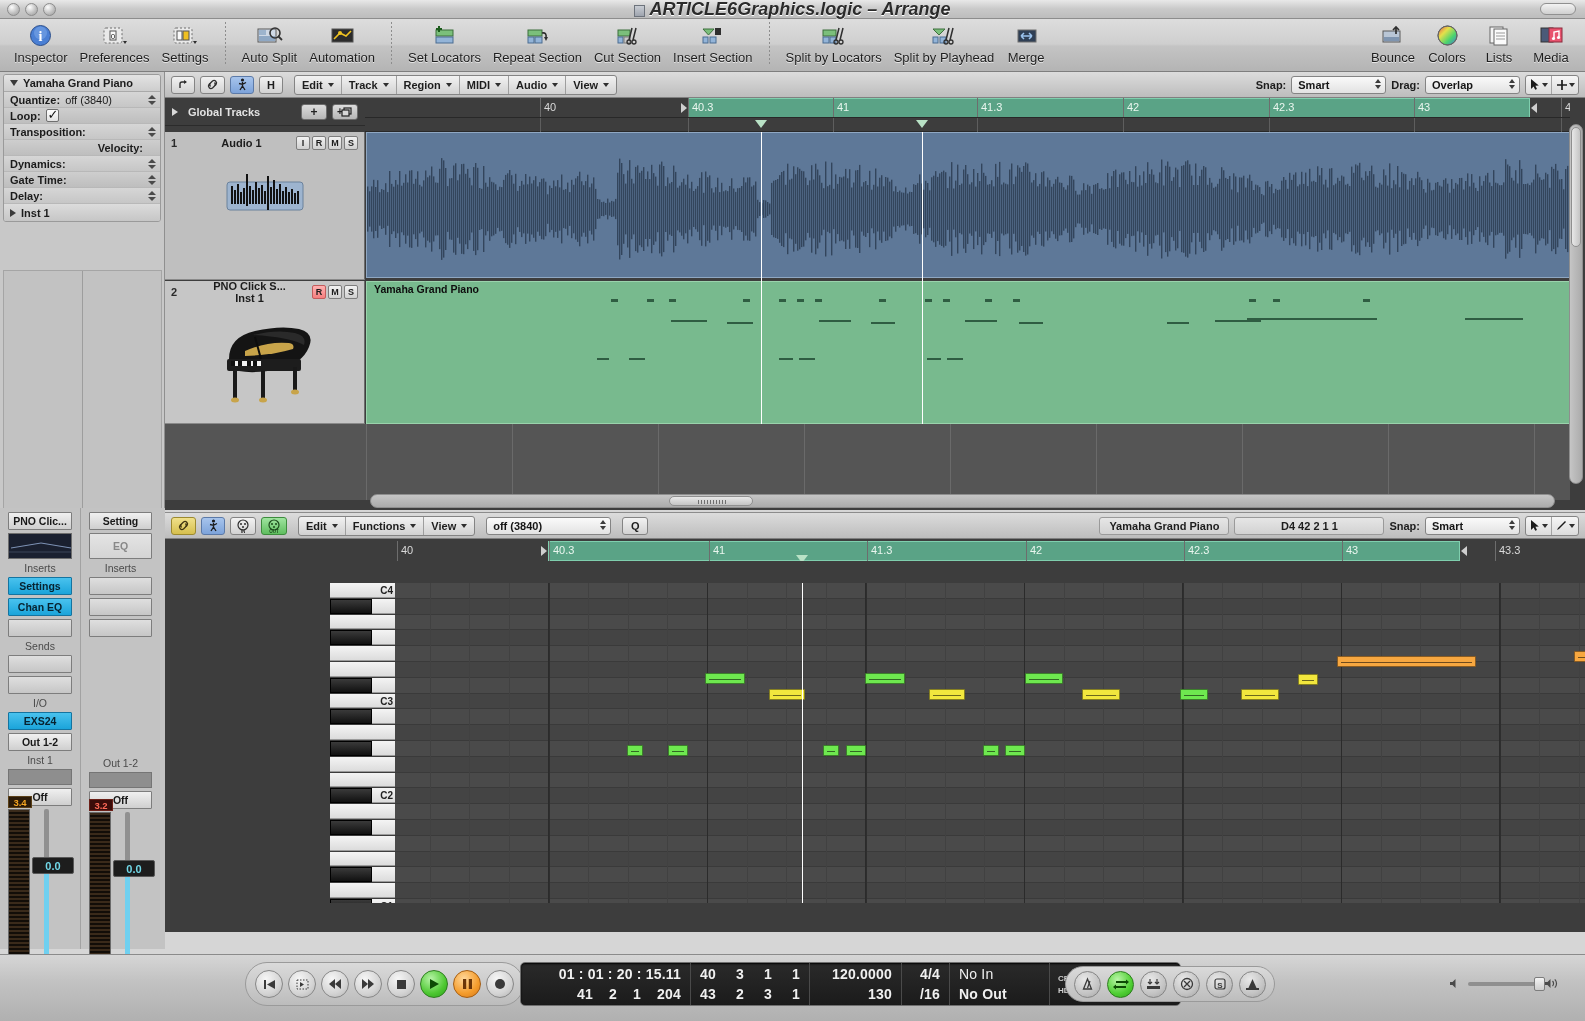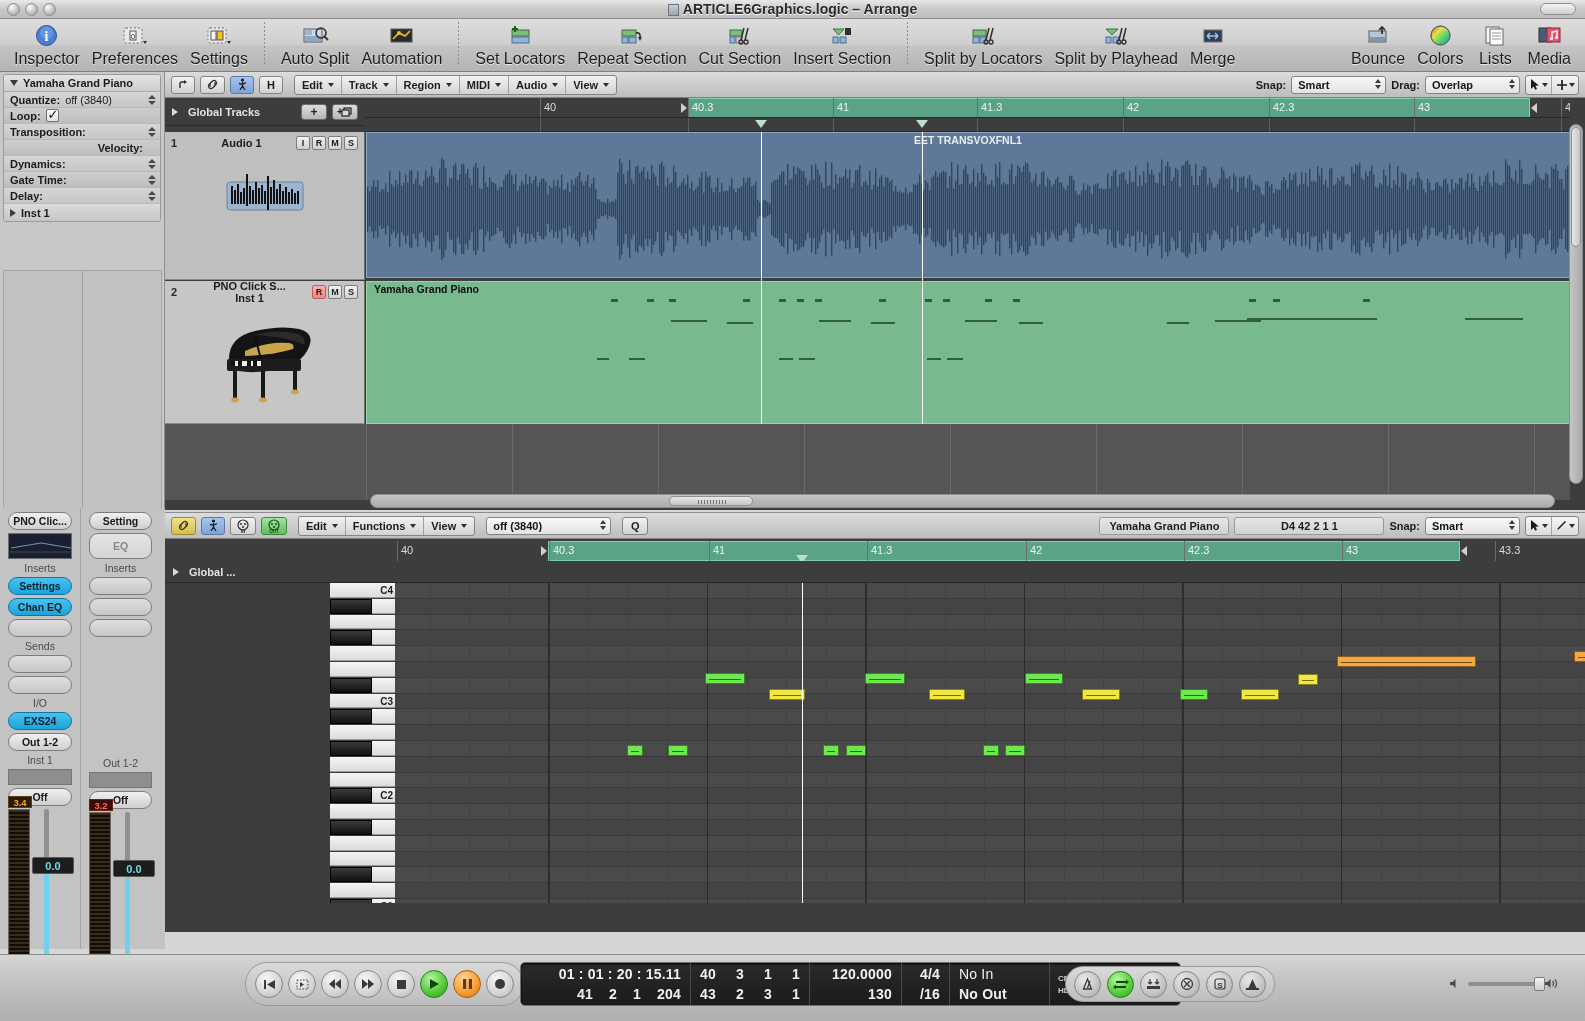--- a/index.html
+++ b/index.html
@@ -18,22 +18,23 @@
     background: linear-gradient(to bottom,#e8e8e8 0%,#c9c9c9 50%,#bdbdbd 100%);
     border-bottom:1px solid #8d8d8d;
     display:flex; align-items:center;
   }
   .win-dots { display:flex; gap:5px; margin-left:7px; }
   .wd { width:13px; height:13px; border-radius:50%;
         background: radial-gradient(circle at 35% 30%, #fdfdfd, #c2c2c2 55%, #9a9a9a);
         border:1px solid #8c8c8c; }
   .title-text {
     position:absolute; left:0; right:0; text-align:center;
-    font-size:14px; font-weight:bold; color:#2b2b2b;
+    font-size:18px; font-weight:bold; color:#2b2b2b;
     text-shadow:0 1px 0 #fff;
+    font-style:italic;
   }
   .title-icon{
     display:inline-block; width:11px;height:12px;vertical-align:-2px;
     margin-right:4px;
     background:linear-gradient(to bottom,#c9cdd4,#9ea4ae);
     border:1px solid #6d737c;
   }
   .title-pill{
     position:absolute; right:9px; top:3px; width:36px;height:12px;border-radius:7px;
     background:linear-gradient(to bottom,#f3f3f3,#cfcfcf);
@@ -49,21 +50,21 @@
   }
   .tb-group { display:flex; }
   .tb-sep { width:1px; height:44px; margin:0 10px;
       background: repeating-linear-gradient(to bottom,#8d8d8d 0 2px,transparent 2px 4px); }
   .tb-item {
     width:auto; min-width:52px; padding:0 6px;
     display:flex; flex-direction:column; align-items:center; justify-content:flex-start;
     cursor:default;
   }
   .tb-ico { height:26px; display:flex; align-items:center; justify-content:center; }
-  .tb-lbl { font-size:16px; color:#1e1e1e; margin-top:2px; text-shadow:0 1px 0 rgba(255,255,255,.65); white-space:nowrap;}
+  .tb-lbl { font-size:13px; color:#1e1e1e; margin-top:2px; text-shadow:0 1px 0 rgba(255,255,255,.65); white-space:nowrap;}
   .tb-spacer { flex:1; }
 
   
   .inspector {
     position:absolute; left:0; top:72px; width:165px; height:877px;
     background:#c8c8c8; border-right:1px solid #8f8f8f;
   }
   .insp-box { margin:2px 3px 0 3px; border:1px solid #9a9a9a; border-radius:3px; overflow:hidden;
      background:#cfcfcf; }
   .insp-hdr {
@@ -96,21 +97,21 @@
   .insp-blank { position:absolute;left:3px;top:198px;width:159px;height:310px;
      background:#c2c2c2;border:1px solid #a5a5a5; display:flex;}
   .insp-blank > div{flex:1;}
   .insp-blank .divl{flex:0 0 1px;background:#9d9d9d;}
 
   
   .chstrips { position:absolute; left:0; top:508px; width:165px; height:441px; display:flex;
       background:#c3c3c3; }
   .cs { width:80px; padding:4px 8px 0 8px; position:relative;}
   .cs.second{ border-left:1px solid #a2a2a2;}
-  .cs-btn { height:18px; margin-bottom:3px; border:1px solid #7d7d7d; border-radius:9px;
+  .cs-btn { height:18px; margin-bottom:3px; border:1px solid #7d7d7d; border-radius:1px;
      background:linear-gradient(to bottom,#f0f0f0,#cfcfcf);
      display:flex;align-items:center;justify-content:center;
      font-size:10.5px; font-weight:bold;color:#181818; white-space:nowrap;overflow:hidden;}
   .cs-btn.dim{ background:linear-gradient(to bottom,#e4e4e4,#d4d4d4); color:#888; }
   .cs-btn.blue{ background:linear-gradient(to bottom,#49c2ee,#1ba4da); border-color:#1474a0; color:#07222f;}
   .cs-btn.empty{ background:linear-gradient(to bottom,#dfdfdf,#c6c6c6); }
   .cs-lbl { text-align:center;font-size:10.5px;color:#4a4a4a;margin:2px 0 3px 0;}
   .cs-wave { height:26px;border:1px solid #6d6d6d;background:#1a2030;margin-bottom:3px;position:relative;overflow:hidden;}
   .cs-gray { height:16px; background:#8e8e8e;border:1px solid #757575;margin-bottom:3px;}
   .cs-meterrow { display:flex; margin-top:2px; height:158px;}
@@ -850,21 +851,20 @@
             <rect x="84" y="60" width="4" height="24" fill="#191919"></rect>
             <ellipse cx="26" cy="93" rx="4" ry="2.5" fill="#c8a44a"></ellipse>
             <ellipse cx="54" cy="93" rx="4" ry="2.5" fill="#c8a44a"></ellipse>
             <ellipse cx="86" cy="85" rx="4" ry="2.5" fill="#c8a44a"></ellipse>
             <path d="M46 30 l6 22" stroke="#0d0d0d" stroke-width="2"></path>
           </svg>
         </div>
       </div>
 
       <div class="region audio-region" style="left:201px;top:0;width:1204px;height:146px;">
-        <div class="rname" style="width:100%;text-align:center;padding-left:0;justify-content:center;">EET TRANSVOXFNL1</div>
         <svg width="1204" height="146" viewBox="0 0 1204 146" preserveAspectRatio="none" style="position:absolute;left:0;top:0;">
           <g stroke="#2e3f55" stroke-width="1">
             
           </g>
           <g id="wf" fill="#33455c">
               <rect x="0" y="53.5" width="1.4" height="45.1"></rect>
               <rect x="2" y="58.3" width="1.4" height="35.3"></rect>
               <rect x="4" y="53.4" width="1.4" height="45.2"></rect>
               <rect x="6" y="46.8" width="1.4" height="58.5"></rect>
               <rect x="8" y="54.0" width="1.4" height="44.0"></rect>
@@ -1635,24 +1635,20 @@
         <div class="ruler-tick" style="left: 947px;"></div>
         <div class="ruler-lbl on" style="left: 951px;">43</div>
         <div class="ruler-tick" style="left: 1100px;"></div>
         <div class="ruler-lbl" style="left: 1104px;">43.3</div>
         <div style="position: absolute; left: 146px; top: 5px; width: 0px; height: 0px; border-top: 5px solid transparent; border-bottom: 5px solid transparent; border-left: 6px solid rgb(207, 207, 207);"></div>
         <div style="position: absolute; left: 1066px; top: 5px; width: 0px; height: 0px; border-top: 5px solid transparent; border-bottom: 5px solid transparent; border-right: 6px solid rgb(207, 207, 207);"></div>
         <div class="lochandle" style="left: 401px; top: 14px;"></div>
       </div>
     <div style="position:absolute;left:165px;top:28px;width:65px;height:20px;background:#3d3d3d;"></div>
 
-    <div class="pr-global">
-      <span class="tri right lt"></span>
-      <span style="color:#e2e2e2;font-size:11px;font-weight:bold;margin-left:5px;">Global ...</span>
-    </div>
 
     <div class="pr-keys" id="pr-keys">
         <div class="wkey" style="top:0.0px;height:14.8px;"></div>
         <div class="klbl" style="top:2.0px;">C4</div>
         <div class="bkey" style="top:15.8px;height:14.8px;"></div>
         <div class="wkey" style="left:42px;width:23px;top:15.8px;height:14.8px;"></div>
         <div class="wkey" style="top:31.6px;height:14.8px;"></div>
         <div class="bkey" style="top:47.4px;height:14.8px;"></div>
         <div class="wkey" style="left:42px;width:23px;top:47.4px;height:14.8px;"></div>
         <div class="wkey" style="top:63.2px;height:14.8px;"></div>

